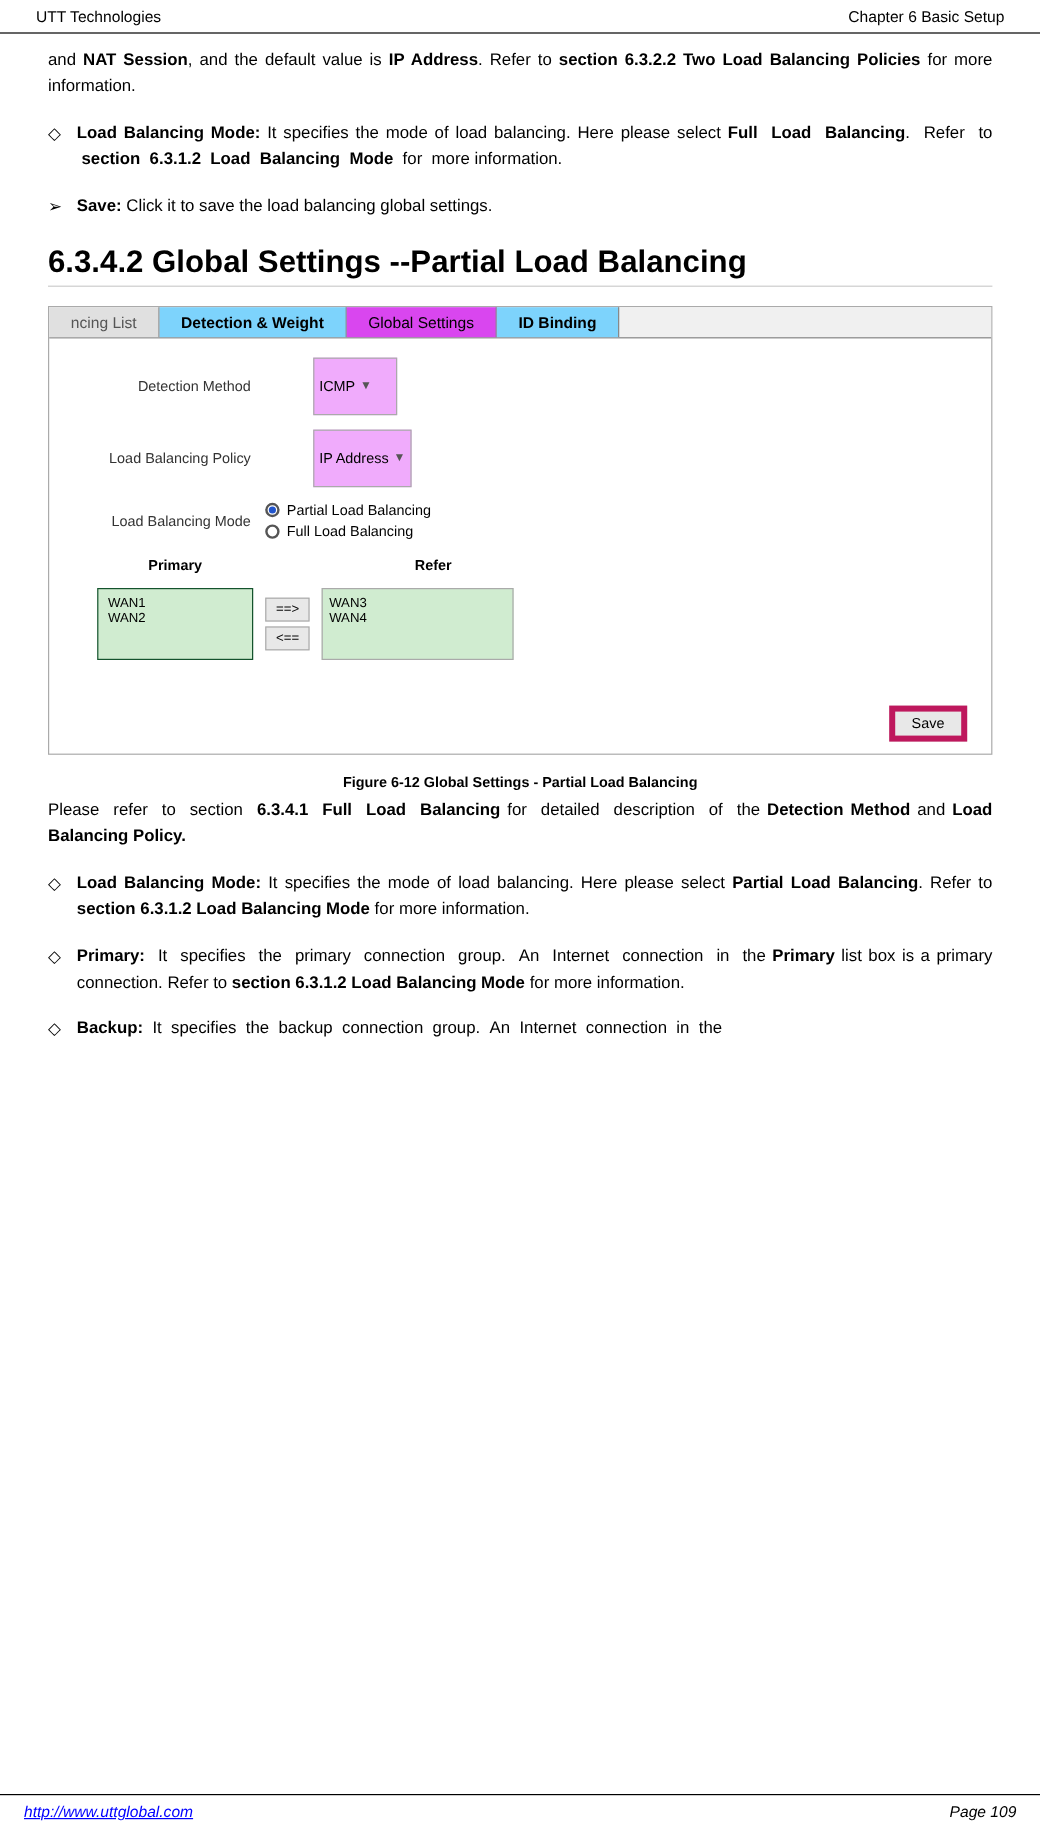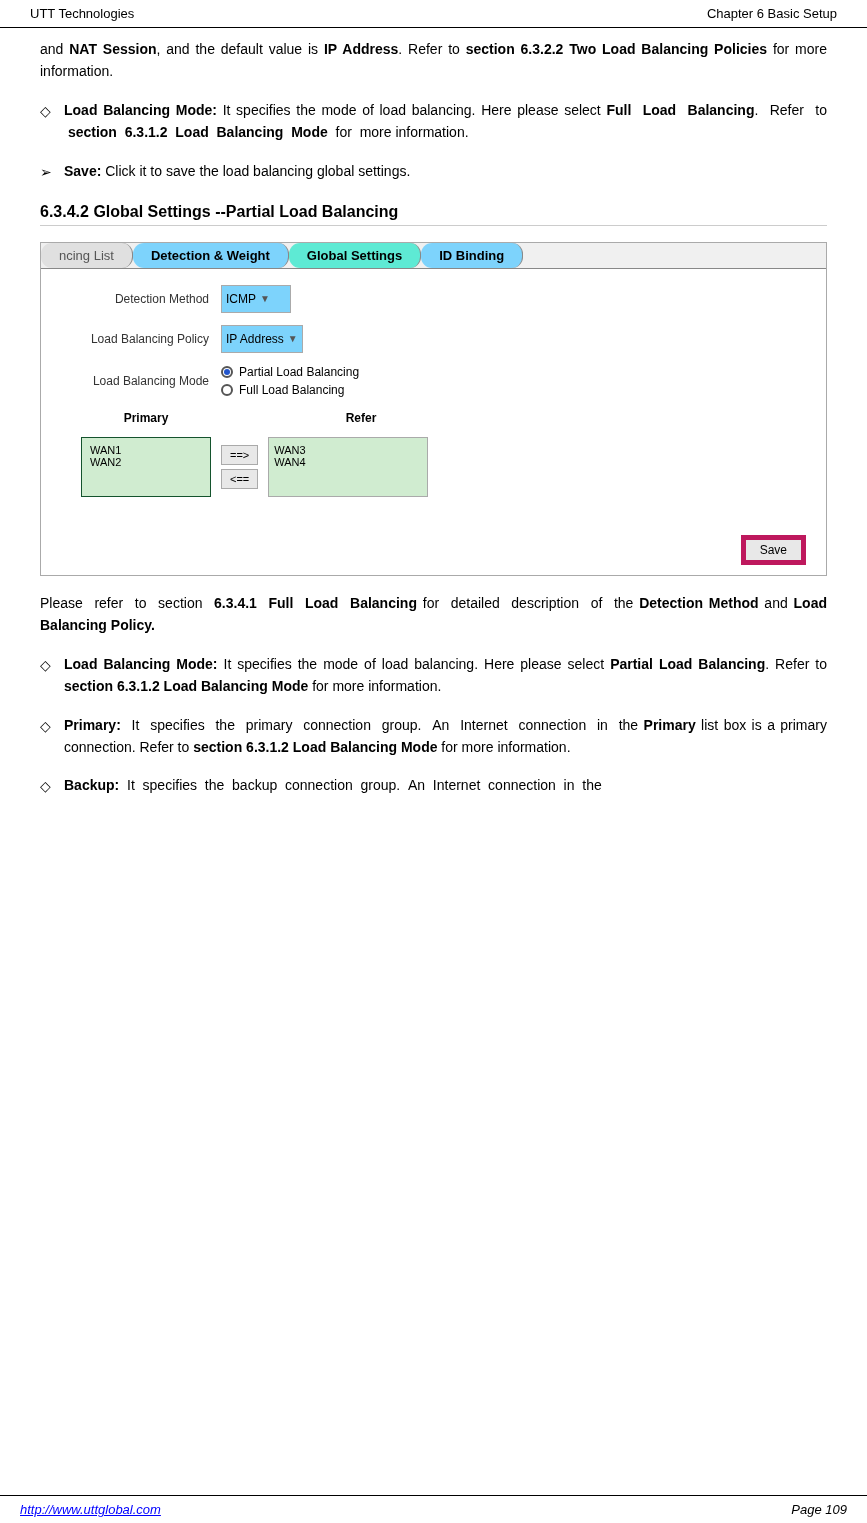--- a/index.html
+++ b/index.html
@@ -50,21 +50,21 @@
       min-width: 24px;
       font-size: 14px;
       padding-top: 1px;
     }
     .bullet-arrow {
       min-width: 24px;
       font-size: 14px;
       padding-top: 1px;
     }
     .section-heading {
-      font-size: 16px;
+      font-size: 26px;
       font-weight: bold;
       margin: 20px 0 16px 0;
       border-bottom: 1px solid #ccc;
       padding-bottom: 4px;
     }
     .figure-container {
       border: 1px solid #aaa;
       margin: 16px 0;
       padding: 0;
       background: #fff;
@@ -73,29 +73,28 @@
       display: flex;
       border-bottom: 1px solid #888;
       background: #f0f0f0;
     }
     .tab {
       padding: 5px 18px;
       font-size: 13px;
       border-right: 1px solid #888;
       cursor: pointer;
       white-space: nowrap;
-      border-radius: 11px;
     }
     .tab.highlighted {
       background: #7dd3fc;
       font-weight: bold;
     }
     .tab.active-white {
-      background: #5eead4;
-      font-weight: bold;
+      background: #d946ef;
+      font-weight: normal;
     }
     .tab.partial-visible {
       background: #e0e0e0;
       color: #555;
     }
     .form-area {
       padding: 16px 20px;
     }
     .form-row {
       display: flex;
@@ -109,27 +108,28 @@
       padding-right: 12px;
       color: #333;
     }
     .form-control-group {
       display: flex;
       align-items: center;
       gap: 4px;
     }
     .select-box {
       border: 1px solid #aaa;
-      background: #7dd3fc;
-      padding: 6px 4px;
+      background: #f0abfc;
+      padding: 16px 4px;
       font-size: 12px;
       display: inline-flex;
       align-items: center;
       gap: 4px;
       min-width: 70px;
+      margin-left: 40px;
     }
     .select-arrow {
       font-size: 10px;
       color: #555;
     }
     .radio-group {
       display: flex;
       flex-direction: column;
       gap: 4px;
     }
@@ -332,20 +332,21 @@
         </div>
       </div>
 
     </div>
 
     <div class="save-row">
       <button class="save-btn">Save</button>
     </div>
   </div>
 
+  <p class="figure-caption">Figure 6-12 Global Settings - Partial Load Balancing</p>
 
   <p class="intro-text">
     <span>Please &nbsp;refer &nbsp;to &nbsp;section &nbsp;</span><b>6.3.4.1 &nbsp;Full &nbsp;Load &nbsp;Balancing</b><span> for &nbsp;detailed &nbsp;description &nbsp;of &nbsp;the <b>Detection Method</b> and <b>Load Balancing Policy.</b></span>
   </p>
 
   <div class="bullet-item">
     <span class="bullet-diamond">◇</span>
     <span>
       <b>Load Balancing Mode:</b> It specifies the mode of load balancing. Here please select <b>Partial Load Balancing</b>. Refer to <b>section 6.3.1.2 Load Balancing Mode</b> for more information.
     </span>

